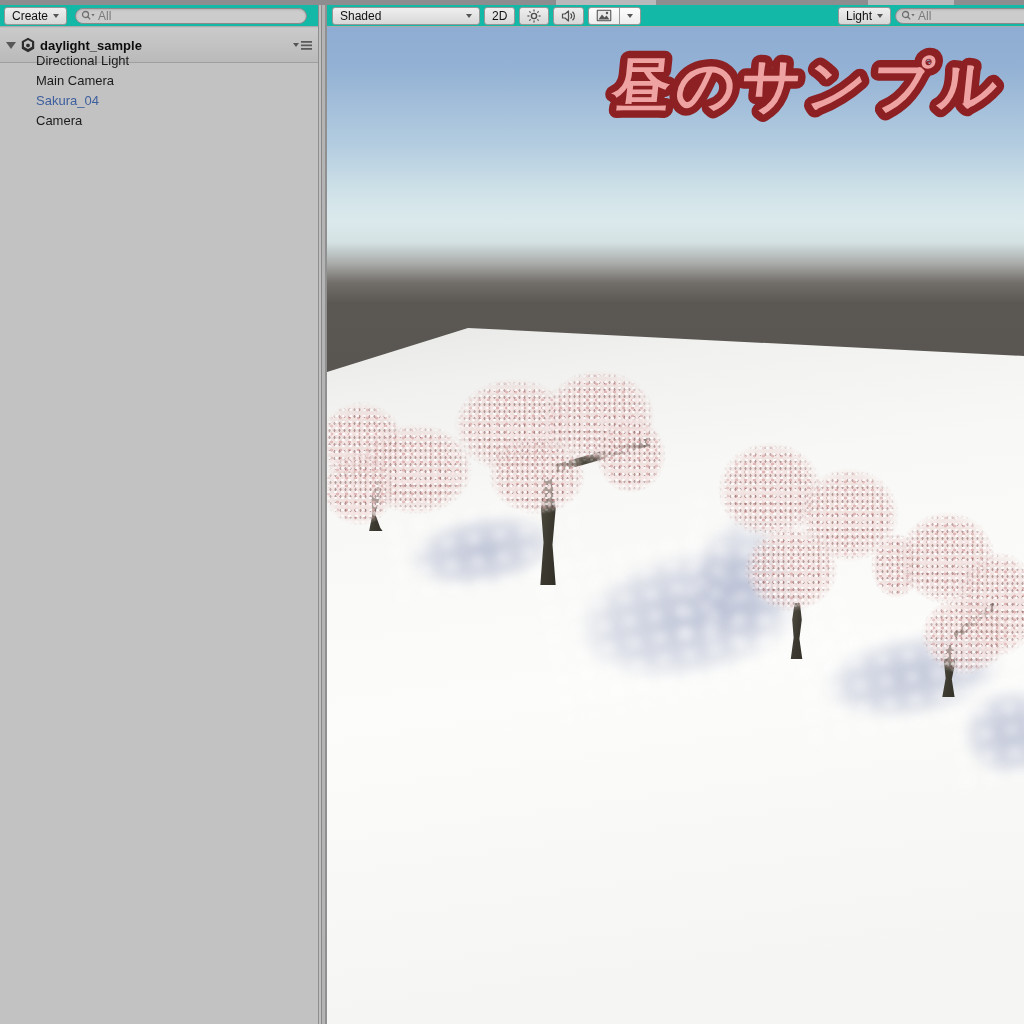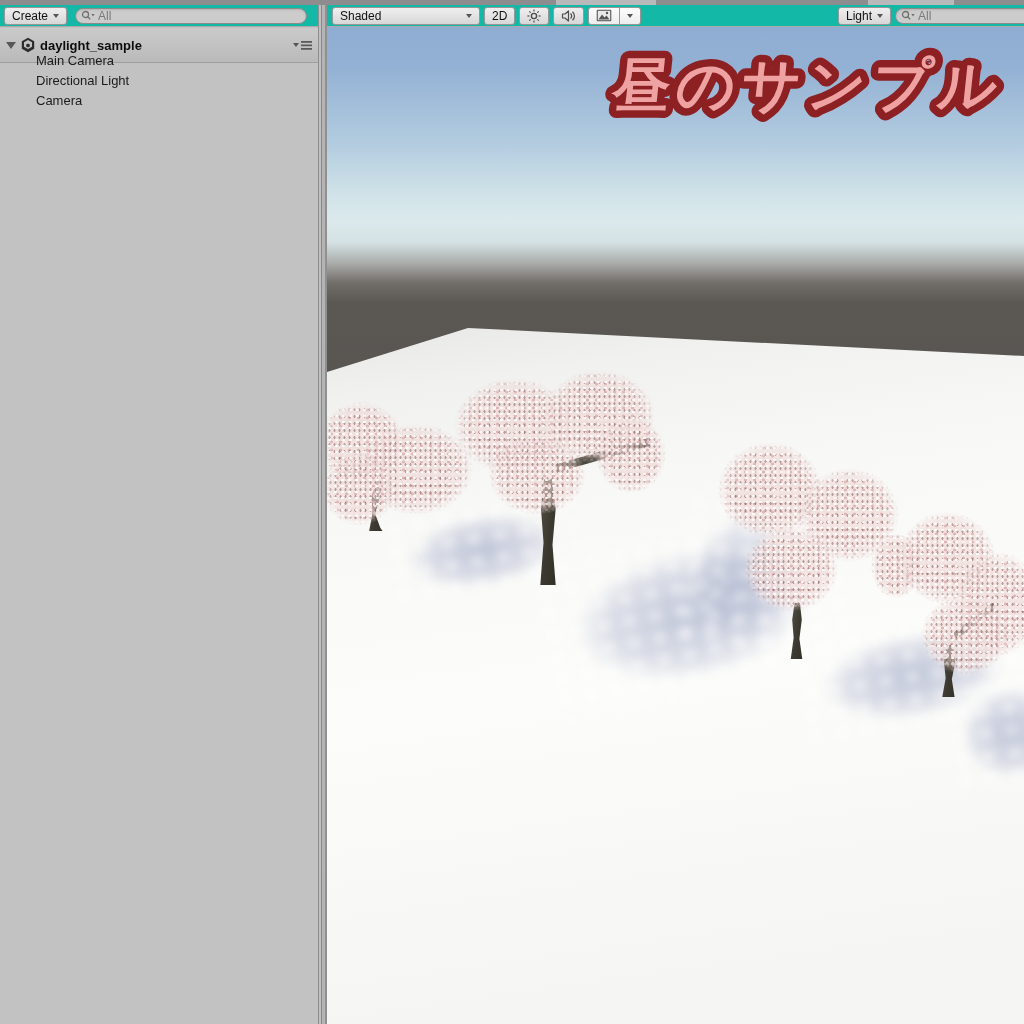--- a/index.html
+++ b/index.html
@@ -156,24 +156,27 @@
     <span class="title">daylight_sample</span>
     <span class="ctx">
       <span class="caret sm"></span>
       <span class="bars"></span>
     </span>
   </div>
 
   <div id="hier-list">
 
   <div class="hrow object">
+      <span>Directional Light</span>
+    </div>
+      <div class="hrow object">
       <span>Main Camera</span>
     </div>
-      <div class="hrow object">
-      <span>Directional Light</span>
+      <div class="hrow prefab">
+      <span>Sakura_04</span>
     </div>
       <div class="hrow object">
       <span>Camera</span>
     </div>
     </div>
 </div>
 
 <div id="splitter"></div>
 
 <div id="scene-panel">

